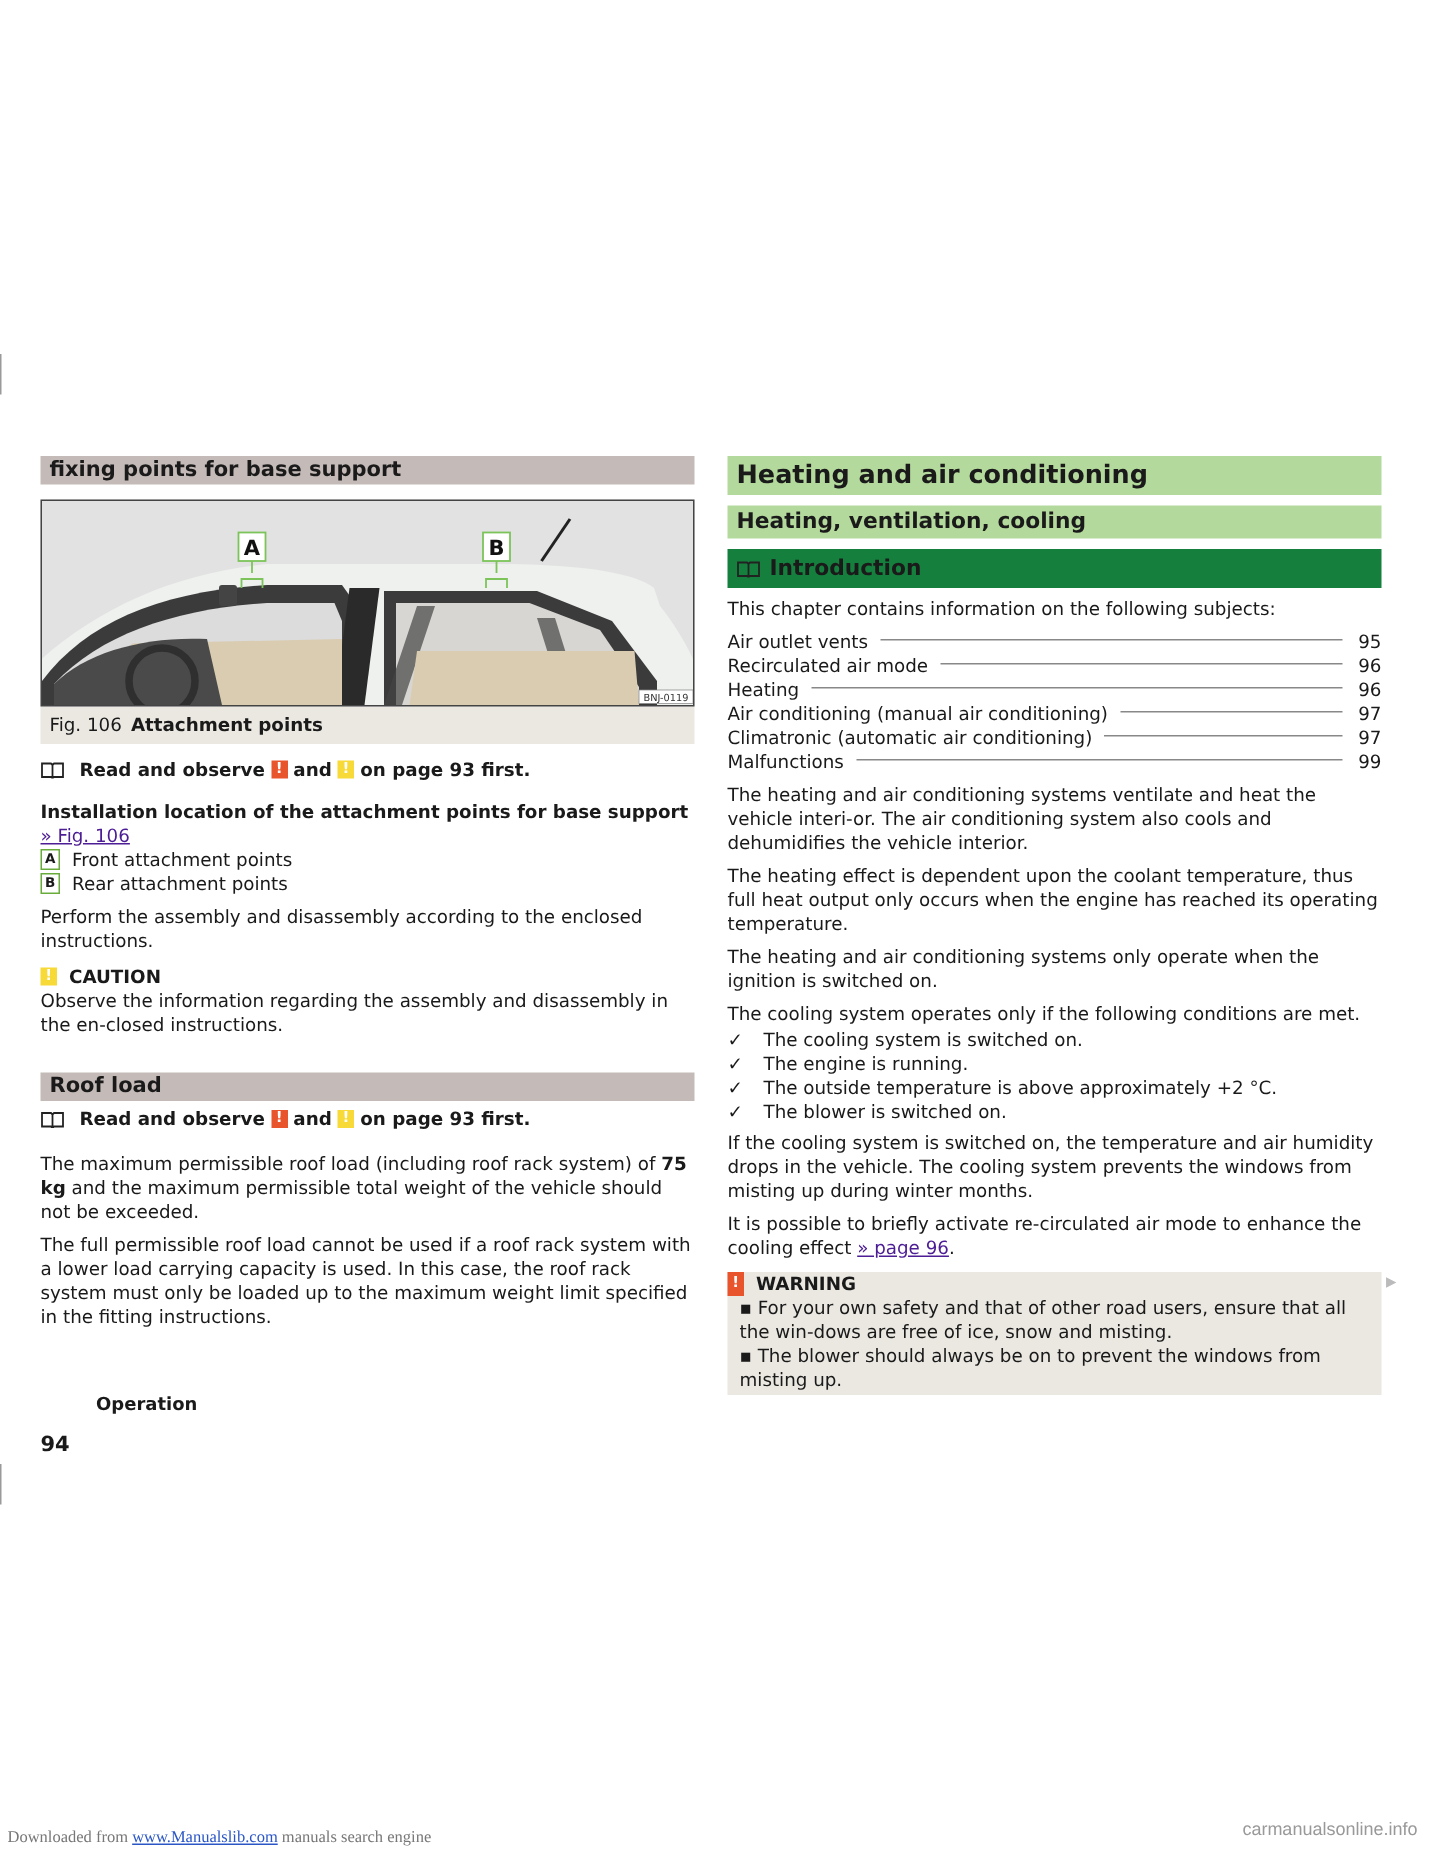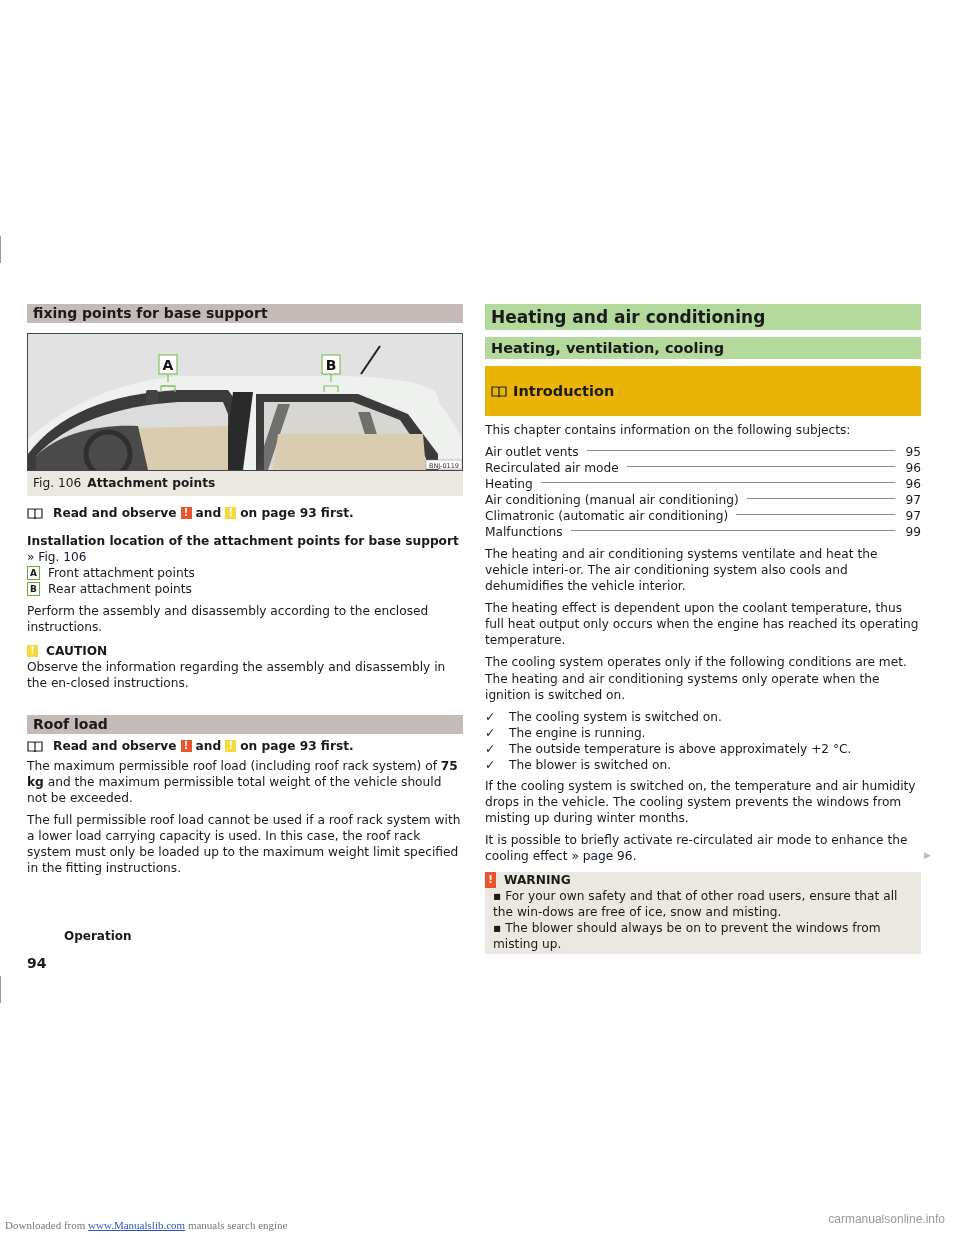--- a/index.html
+++ b/index.html
@@ -5,31 +5,31 @@
   html, body { margin: 0; padding: 0; background: #ffffff; }
   body { width: 960px; height: 1242px; position: relative; overflow: hidden;
          font-family: "DejaVu Sans", "Liberation Sans", sans-serif; color: #1a1a1a; }
   .crop { position: absolute; left: 0; width: 1px; background: #9a9a9a; }
   .col { position: absolute; top: 304px; width: 436px; font-size: 12.2px; line-height: 16px; }
   .col.left { left: 27px; }
   .col.right { left: 485px; width: 436px; }
   .sec-head { background: #c4bbb8; padding: 0 6px; font-weight: bold; font-size: 14px; line-height: 18px; height: 19px; }
   .ch-head { background: #b4d99c; padding: 2px 6px; font-weight: bold; font-size: 17px; line-height: 22px; margin-bottom: 7px; }
   .sub-head { background: #b4d99c; padding: 2px 6px; font-weight: bold; font-size: 14.5px; line-height: 18px; margin-bottom: 7px; }
-  .intro-head { background: #eab308; padding: 16px 6px; font-weight: bold; font-size: 14.5px; line-height: 18px; margin-bottom: 6px; display: flex; align-items: center; gap: 6px; }
+  .intro-head { background: #15803d; padding: 4px 6px; font-weight: bold; font-size: 14.5px; line-height: 18px; margin-bottom: 6px; display: flex; align-items: center; gap: 6px; }
   .figure { margin-top: 10px; border: 1px solid #444; height: 136px; position: relative; background: #e4e4e4; overflow: hidden; }
   .fig-caption { background: #ebe8e2; padding: 4px 6px 5px 6px; font-size: 12.2px; }
   .fig-caption b { margin-left: 6px; }
   .read { display: flex; align-items: center; gap: 4px; font-weight: bold; margin-top: 9px; }
   .book { display: inline-block; width: 16px; height: 11px; margin-right: 6px; }
   .sq { display: inline-block; width: 11px; height: 12px; color: #fff; font-weight: bold; font-size: 10px; line-height: 12px; text-align: center; }
   .sq.red { background: #e8542c; }
   .sq.yel { background: #f7d938; }
   p { margin: 0 0 6px 0; }
-  .green { color: #0f172a; }
+  .green { color: #4c1d95; text-decoration: underline; }
   .leg { display: flex; align-items: center; gap: 8px; }
   .lbox { display: inline-block; width: 11px; height: 12px; border: 1px solid #6aac3c; font-size: 9px; font-weight: bold; line-height: 12px; text-align: center; }
   .caution-title { display: flex; align-items: center; gap: 8px; font-weight: bold; margin-top: 8px; }
   .toc-row { display: flex; align-items: center; height: 16px; }
   .toc-row .dots { flex: 1; border-bottom: 1px solid #888; margin: 0 8px 4px 8px; }
   .toc-row .pg { width: 18px; text-align: right; }
   .check { display: flex; gap: 14px; }
   .check .mk { width: 10px; }
   .warn { background: #ebe8e2; margin-top: 8px; padding: 0 0 2px 0; }
   .warn-title { display: flex; align-items: center; gap: 8px; font-weight: bold; height: 16px; }
@@ -131,21 +131,21 @@
   <div class="read" style="margin-top:4px;">
     <svg class="book" viewBox="0 0 16 11">
         <path d="M1,1 L7,1 L8,2 L9,1 L15,1 L15,10 L9,10 L8,11 L7,10 L1,10 Z M8,2 L8,10" fill="none" stroke="#222" stroke-width="1.2"></path>
       </svg>
     <span>Read and observe</span>
     <span class="sq red">!</span>
     <span>and</span>
     <span class="sq yel">!</span>
     <span>on page 93 first.</span>
   </div>
-  <p style="margin-top:4px;"><span>The maximum permissible roof load (including roof rack system) of </span><b>75 kg</b><span> and the maximum permissible total weight of the vehicle should not be exceeded.</span></p>
+  <p style="margin-top:14px;"><span>The maximum permissible roof load (including roof rack system) of </span><b>75 kg</b><span> and the maximum permissible total weight of the vehicle should not be exceeded.</span></p>
   <p>The full permissible roof load cannot be used if a roof rack system with a lower load carrying capacity is used. In this case, the roof rack system must only be loaded up to the maximum weight limit specified in the fitting instructions.</p>
 </div>
 
 <div class="col right">
   <div class="ch-head">Heating and air conditioning</div>
   <div class="sub-head">Heating, ventilation, cooling</div>
   <div class="intro-head">
     <svg width="16" height="11" viewBox="0 0 16 11">
         <path d="M1,1 L7,1 L8,2 L9,1 L15,1 L15,10 L9,10 L8,11 L7,10 L1,10 Z M8,2 L8,10" fill="none" stroke="#222" stroke-width="1.2"></path>
       </svg>
@@ -181,22 +181,22 @@
       </div>
     <div class="toc-row">
         <span>Malfunctions</span>
         <span class="dots"></span>
         <span class="pg">99</span>
       </div>
   </div>
 
   <p>The heating and air conditioning systems ventilate and heat the vehicle interi-or. The air conditioning system also cools and dehumidifies the vehicle interior.</p>
   <p>The heating effect is dependent upon the coolant temperature, thus full heat output only occurs when the engine has reached its operating temperature.</p>
+  <p>The heating and air conditioning systems only operate when the ignition is switched on.</p>
   <p style="margin-bottom:1px;">The cooling system operates only if the following conditions are met.</p>
-  <p>The heating and air conditioning systems only operate when the ignition is switched on.</p>
 
   <div style="margin-bottom:5px;">
     <div class="check">
         <span class="mk">✓</span>
         <span>The cooling system is switched on.</span>
       </div>
     <div class="check">
         <span class="mk">✓</span>
         <span>The engine is running.</span>
       </div>

